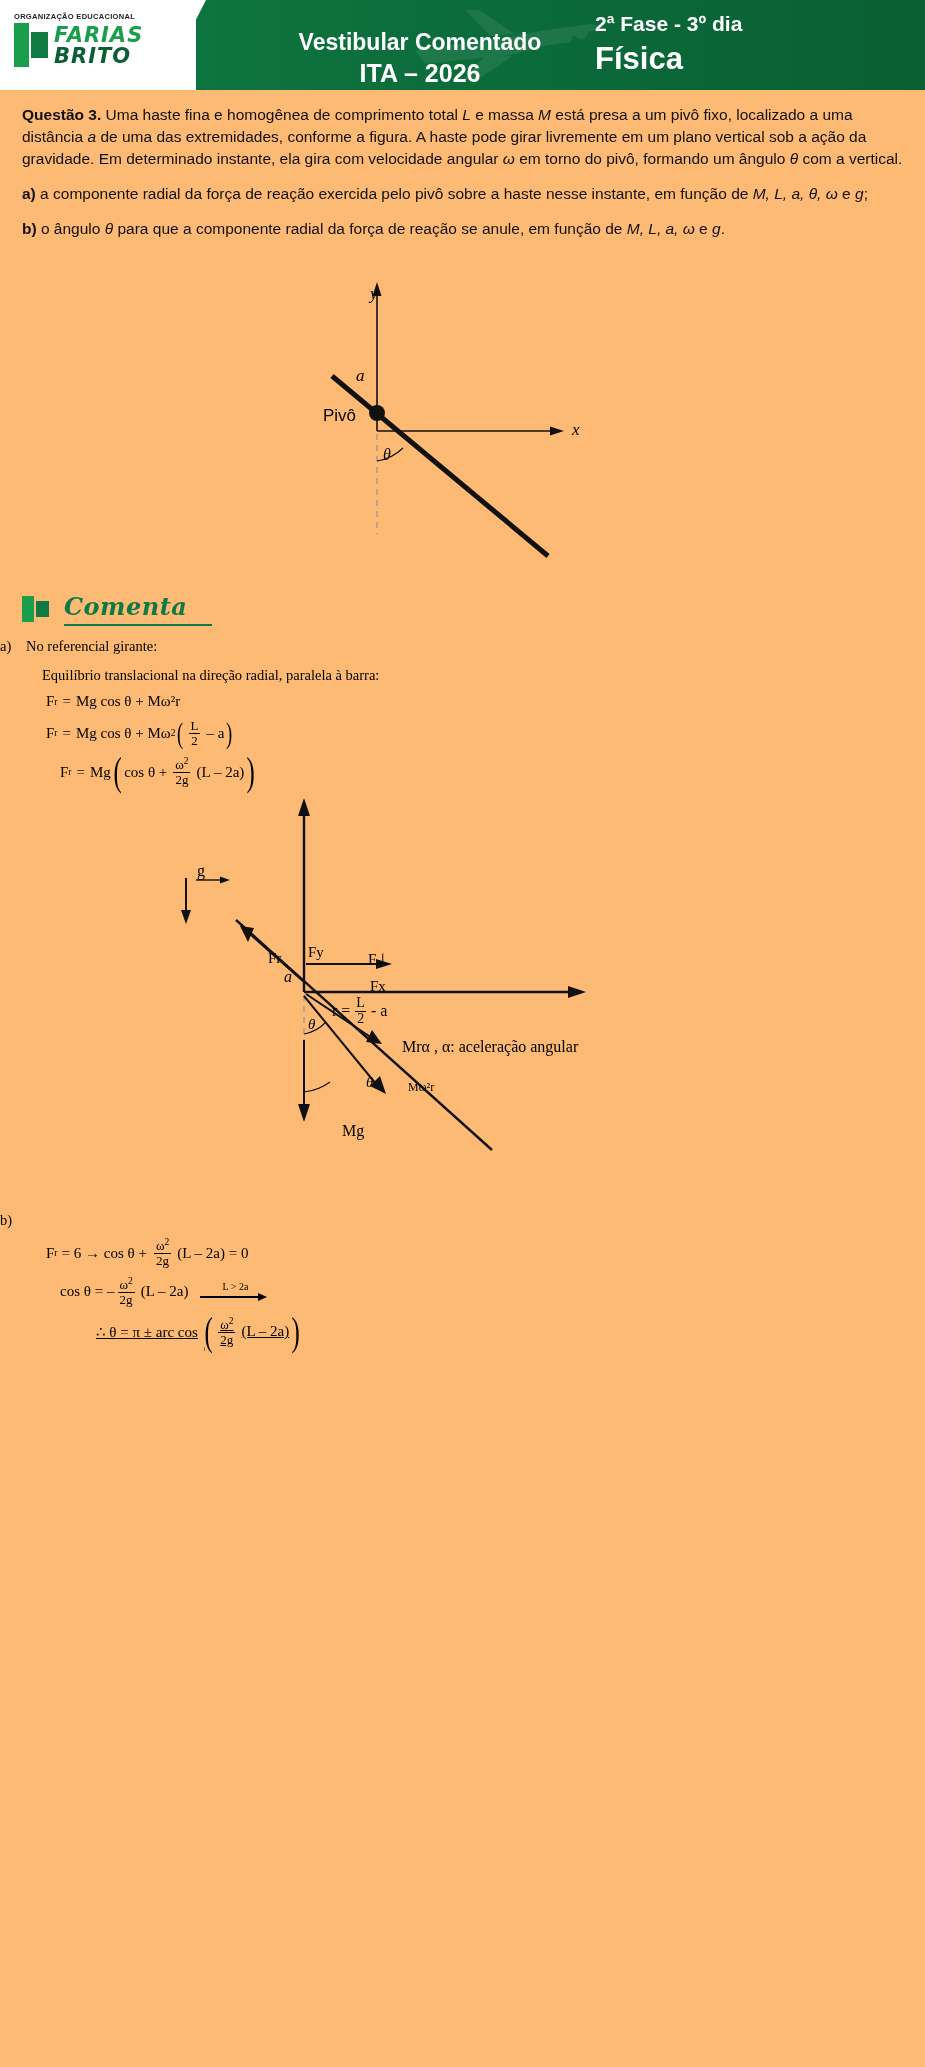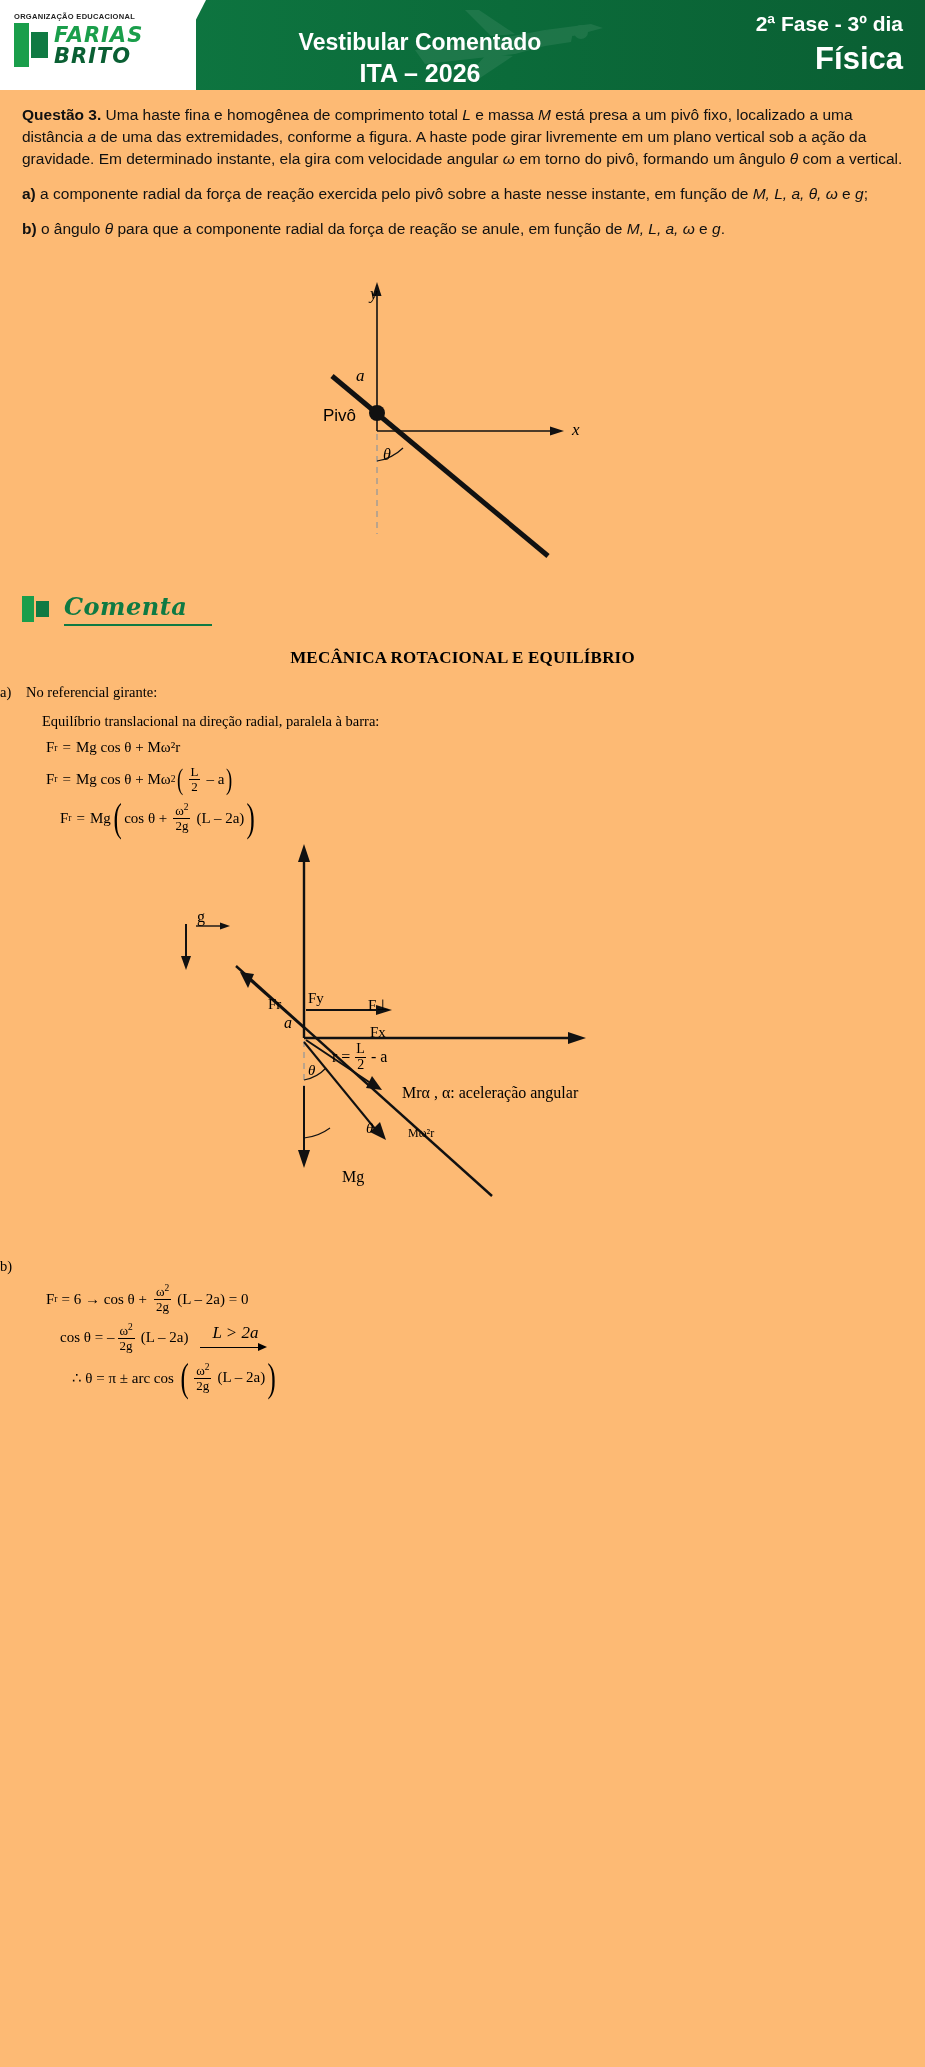--- a/index.html
+++ b/index.html
@@ -81,23 +81,23 @@
     left: 220px; top: 10px;
     width: 400px;
     text-align: center;
     color: #fff;
     margin-top: 18px;
   }
   .ht1 { font-size: 23px; font-weight: bold; line-height: 1.25; }
   .ht2 { font-size: 25px; font-weight: bold; line-height: 1.35; }
   .header-right {
     position: absolute;
-    right: 22px; top: 10px;
+    right: 30px; top: 10px;
     width: 300px;
-    text-align: right;
+    text-align: left;
     color: #fff;
   }
   .hr1 { font-size: 21px; font-weight: bold; line-height: 1.3; }
   .hr2 { font-size: 31px; font-weight: bold; line-height: 1.4; }
 
   
   .content { padding: 14px 22px 0 22px; }
   .q-text {
     font-size: 15.5px;
     color: #111;
@@ -151,21 +151,21 @@
     font-family: "Liberation Serif", serif;
     font-size: 14.5px;
   }
   .lbl { display: inline-block; width: 26px; }
   .sub { margin-left: 42px; font-family: "Liberation Serif", serif; font-size: 14.5px; margin-top: 12px;}
 
   
   .math { font-family: "Liberation Serif", serif; font-size: 15px; color:#000; }
   .mrow { margin: 9px 0 0 46px; display: flex; align-items: center; }
   .mrow.ind2 { margin-left: 60px; }
-  .mrow.ind3 { margin-left: 72px; }
+  .mrow.ind3 { margin-left: 96px; text-decoration: underline; }
   .frac {
     display: inline-flex;
     flex-direction: column;
     align-items: center;
     vertical-align: middle;
     margin: 0 3px;
     line-height: 1.05;
     font-size: 13px;
   }
   .frac .num { padding: 0 2px; }
@@ -275,21 +275,20 @@
 
   <div class="comenta-wrap">
     <div class="comenta-logo">
       <div class="cl1"></div>
         <div class="cl2"></div>
     </div>
     <div class="comenta-text">Comenta</div>
     <div class="comenta-rule"></div>
   </div>
 
-  <div class="sec-title">MECÂNICA ROTACIONAL E EQUILÍBRIO</div>
 
   <div class="item-a">
     <span class="lbl">a)</span><span>No referencial girante:</span>
   </div>
   <div class="sub">Equilíbrio translacional na direção radial, paralela à barra:</div>
 
   <div class="mrow math">
     <span>F</span>
       <sub class="s">r</sub>
     <span style="margin:0 5px">=</span>
@@ -402,21 +401,21 @@
   </div>
 
   <div class="mrow ind2 math">
     <span>cos θ = –</span>
     <span class="frac">
       <span class="num"><span>ω</span><sup class="s">2</sup></span>
       <span class="den">2g</span>
     </span>
     <span style="margin-left:3px">(L – 2a)</span>
     <span style="display:inline-flex; flex-direction:column; align-items:center; margin-left:12px;">
-      <span style="font-size:17px;font-style:italic;">L &gt; 2a</span>
+      <span style="font-size:10px;">L &gt; 2a</span>
       <span style="position:relative; width:70px; height:10px;">
         <span style="position:absolute; left:0; top:4px; width:60px; height:1.4px; background:#000;"></span>
         <span style="position:absolute; left:58px; top:0.5px; width:0; height:0; border-left:9px solid #000; border-top:4.5px solid transparent; border-bottom:4.5px solid transparent;"></span>
       </span>
     </span>
   </div>
 
   <div class="mrow ind3 math">
     <span>∴ θ = π ± arc cos</span>
     <span class="paren" style="font-size:40px; margin-left:4px;">(</span>

